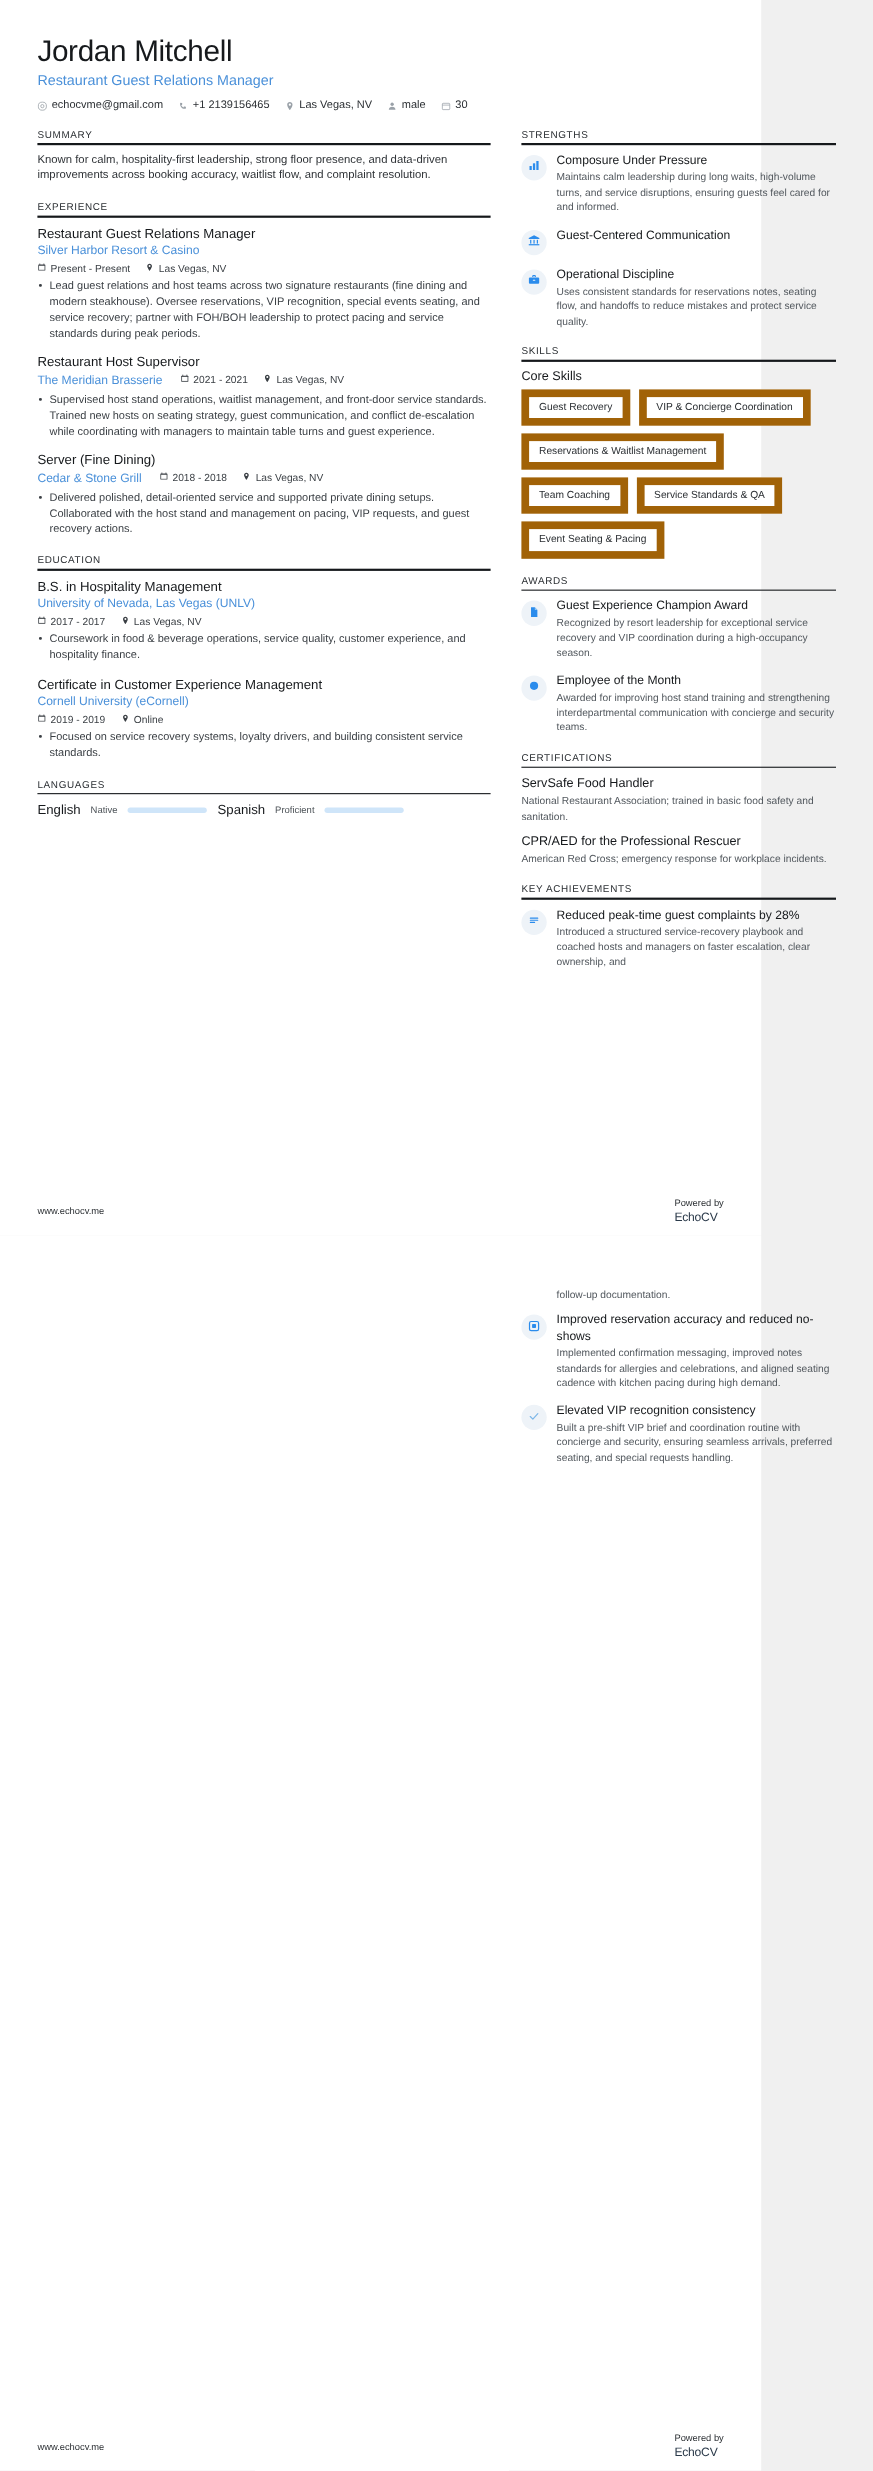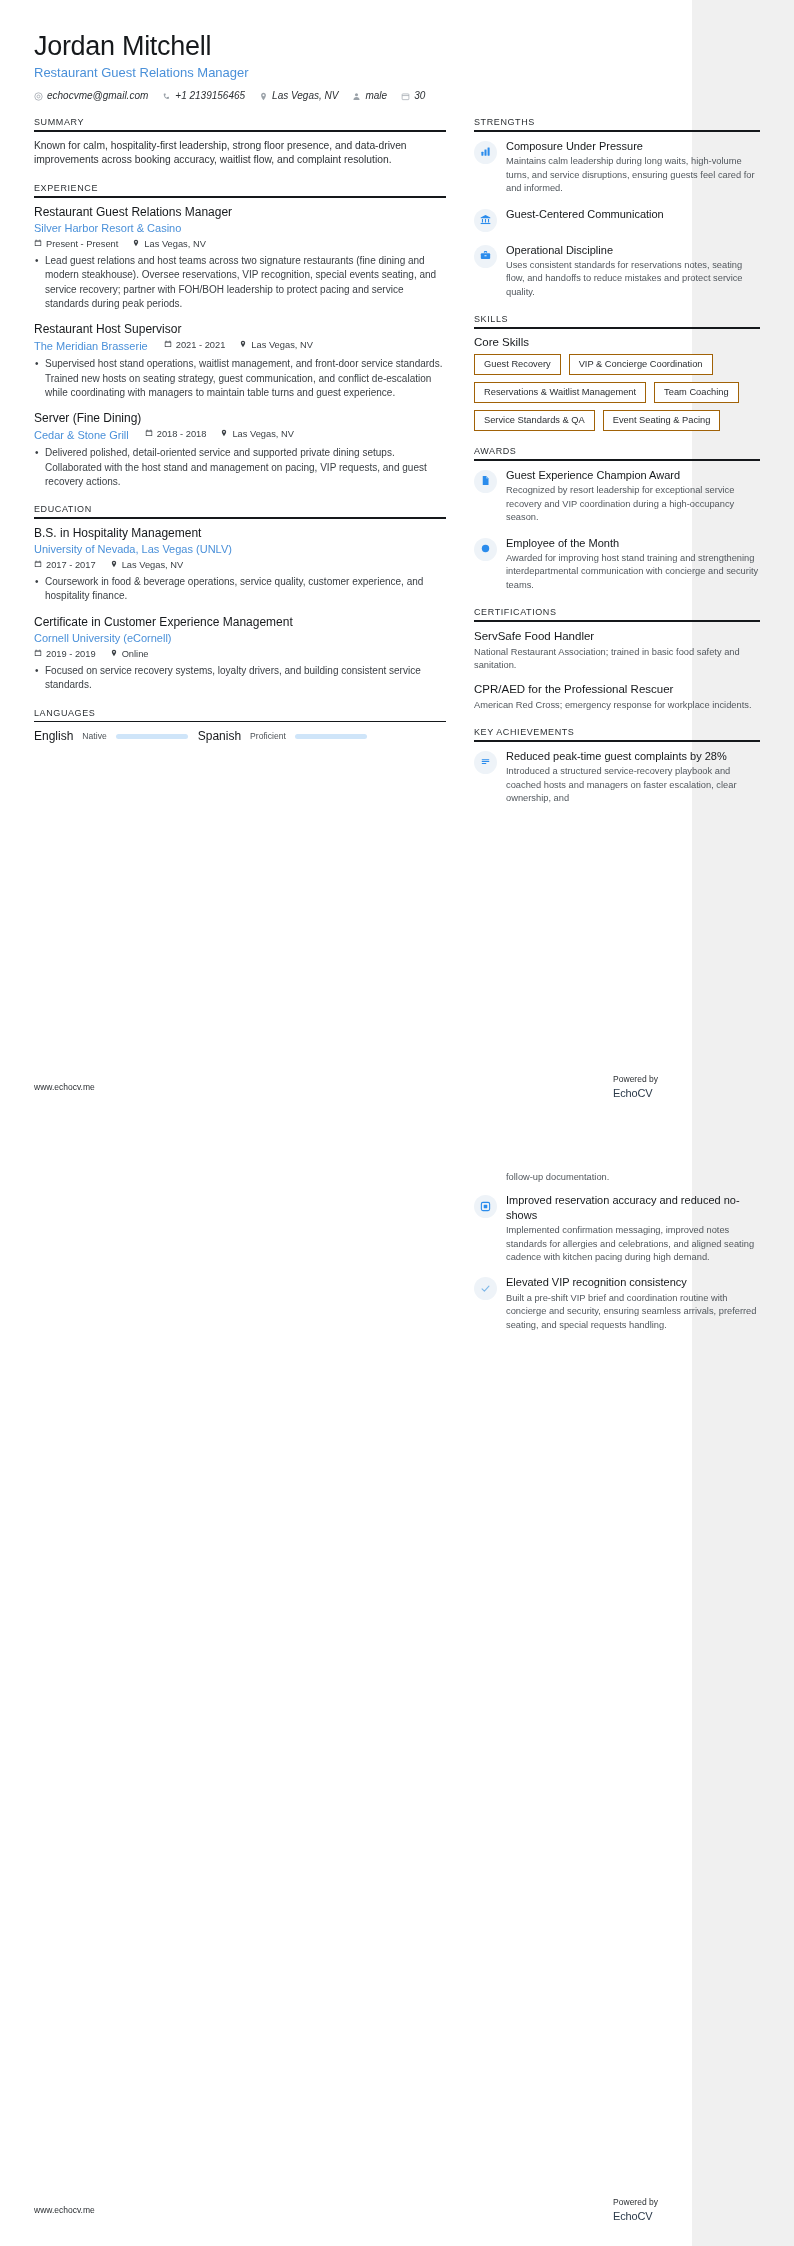--- a/index.html
+++ b/index.html
@@ -35,21 +35,21 @@
   }
   .contact-row {
     display: flex;
     align-items: center;
     flex-wrap: wrap;
     gap: 0 14px;
     margin-top: 9px;
     font-size: 10px;
     color: #2b2f33;
   }
-  .contact-item { display: flex; align-items: center; gap: 4px; line-height: 1; font-style: italic; }
+  .contact-item { display: flex; align-items: center; gap: 4px; line-height: 1; }
   .contact-item svg { display: block; }
 
   
   .columns { display: flex; gap: 28px; margin-top: 16px; align-items: flex-start; }
   .col-left { width: 412px; flex: 0 0 412px; }
   .col-right { width: 286px; flex: 0 0 286px; }
 
   
   .sec { margin-bottom: 15px; }
   .sec-title {
@@ -131,37 +131,37 @@
     margin-top: 2px;
   }
   .icon-body { flex: 1; }
   .icon-head { font-size: 11px; color: #16191c; line-height: 1.3; }
   .icon-desc { font-size: 9.3px; color: #52585e; line-height: 1.45; margin-top: 2px; }
 
   
   .skill-group-name { font-size: 11.5px; color: #16191c; margin-bottom: 6px; }
   .tags { display: flex; flex-wrap: wrap; gap: 7px 8px; }
   .tag {
-    border: 1px solid #a16207;
+    border: 7px solid #a16207;
     font-size: 9.3px;
     color: #2b2f33;
     padding: 4px 9px;
     line-height: 1.2;
     background: #fff;
   }
 
   
   .cert { margin-bottom: 9px; }
   .cert-name { font-size: 11.5px; color: #16191c; line-height: 1.3; }
   .cert-desc { font-size: 9.3px; color: #52585e; line-height: 1.45; margin-top: 2px; }
 
   
   .page-footer {
     position: absolute;
-    left: 34px; right: 34px; bottom: 24px;
+    left: 34px; right: 34px; bottom: 10px;
     display: flex; align-items: center; justify-content: space-between;
     font-size: 8.5px; color: #2b2f33;
   }
   .powered { display: flex; align-items: baseline; gap: 3px; font-size: 8.5px; flex-direction: column; }
   .powered .brand { font-size: 11px; color: #2b3a4a; letter-spacing: -0.2px; }
 </style>
 </head>
 <body>
 
 <div class="page">

